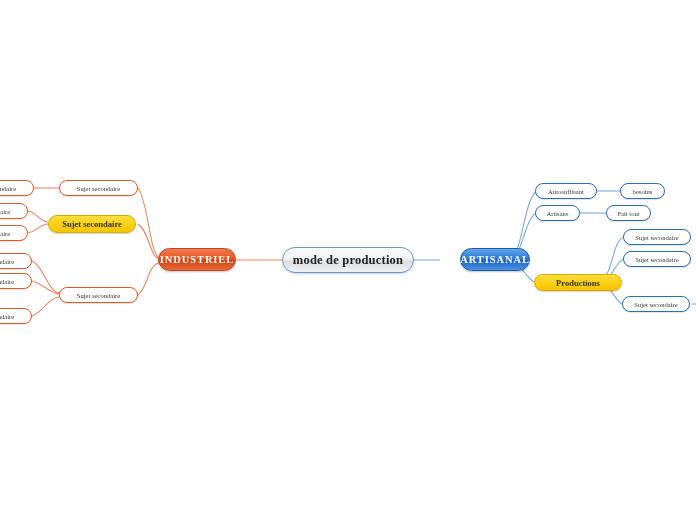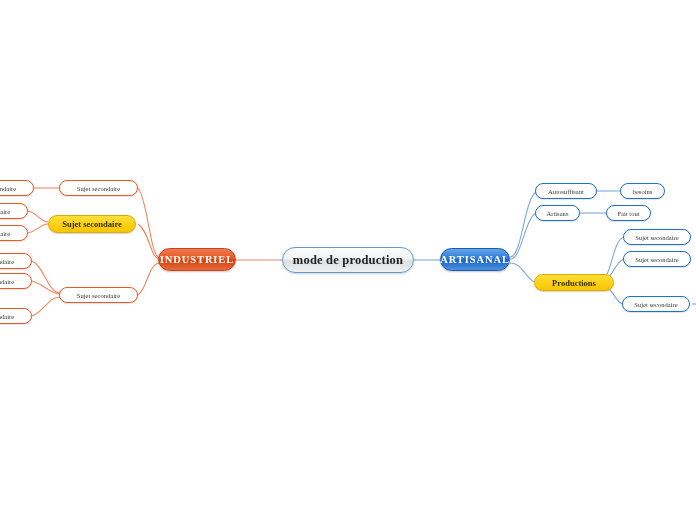--- a/index.html
+++ b/index.html
@@ -47,20 +47,21 @@
   }
   .n-main-blue{
     border:1px solid #1c5aa8;
     border-radius:14px;
     background:linear-gradient(180deg,#63a6ea 0%,#2a77d4 48%,#1a63c2 52%,#4b93e3 100%);
     color:#ffffff;
     font-weight:bold;
     font-size:10.5px;
     letter-spacing:.9px;
     box-shadow:0 1px 2px rgba(0,0,0,.22);
+    margin-left:20px;
   }
 
   
   .n-yellow{
     border:1px solid #e0a800;
     border-radius:11px;
     background:linear-gradient(180deg,#ffdf3d 0%,#fcd116 50%,#f6c500 100%);
     color:#333300;
     font-weight:bold;
     font-size:9.5px;
@@ -178,21 +179,21 @@
     <span>besoins</span>
   </div>
 
   <div class="node n-out-blue" style="left:535px;top:205px;width:45px;height:16px;">
     <span>Artisans</span>
   </div>
   <div class="node n-out-blue" style="left:606px;top:205px;width:45px;height:16px;">
     <span>Fait tout</span>
   </div>
 
-  <div class="node n-yellow small" style="left:534px;top:274px;width:80px;height:17px;">
+  <div class="node n-yellow small" style="left:534px;top:274px;width:88px;height:17px;">
     <span>Productions</span>
   </div>
   <div class="node n-out-blue" style="left:623px;top:229px;width:68px;height:16px;">
     <span>Sujet secondaire</span>
   </div>
   <div class="node n-out-blue" style="left:623px;top:251px;width:68px;height:16px;">
     <span>Sujet secondaire</span>
   </div>
   <div class="node n-out-blue" style="left:622px;top:296px;width:68px;height:16px;">
     <span>Sujet secondaire</span>

